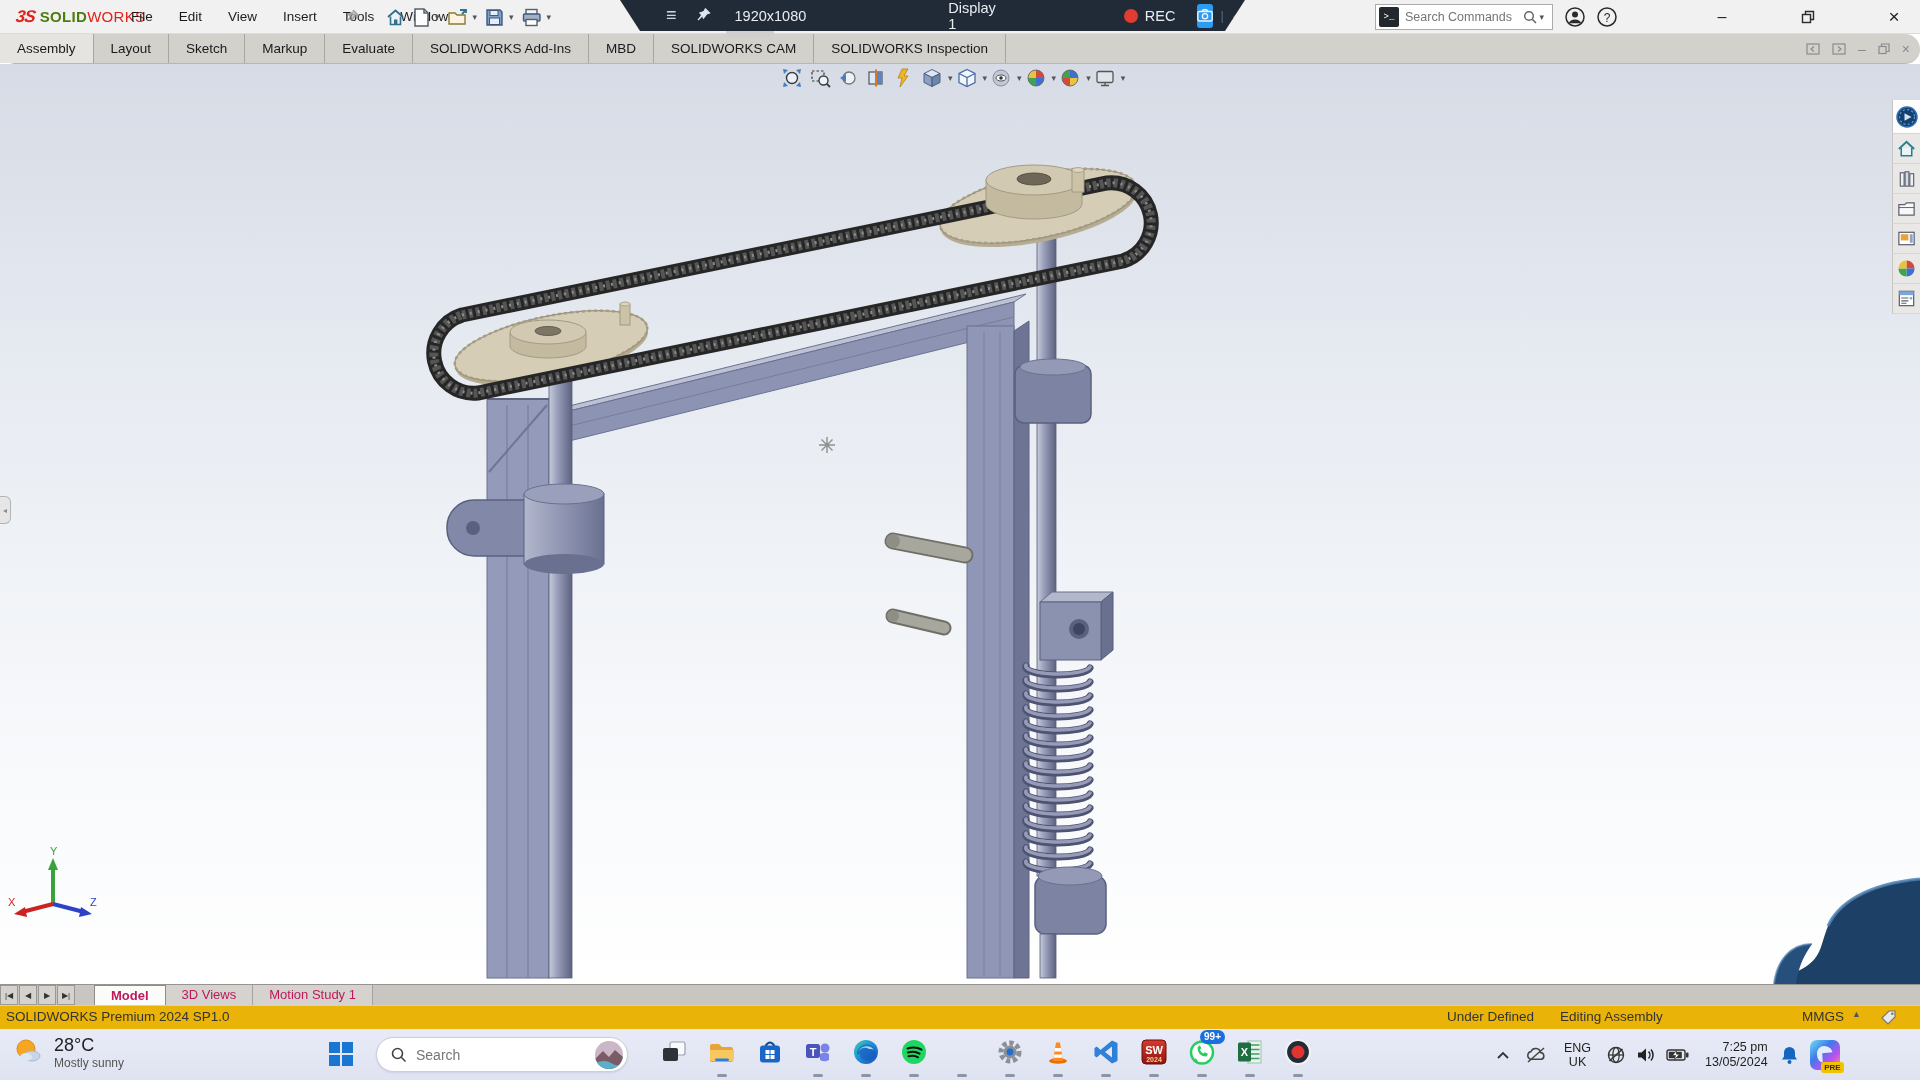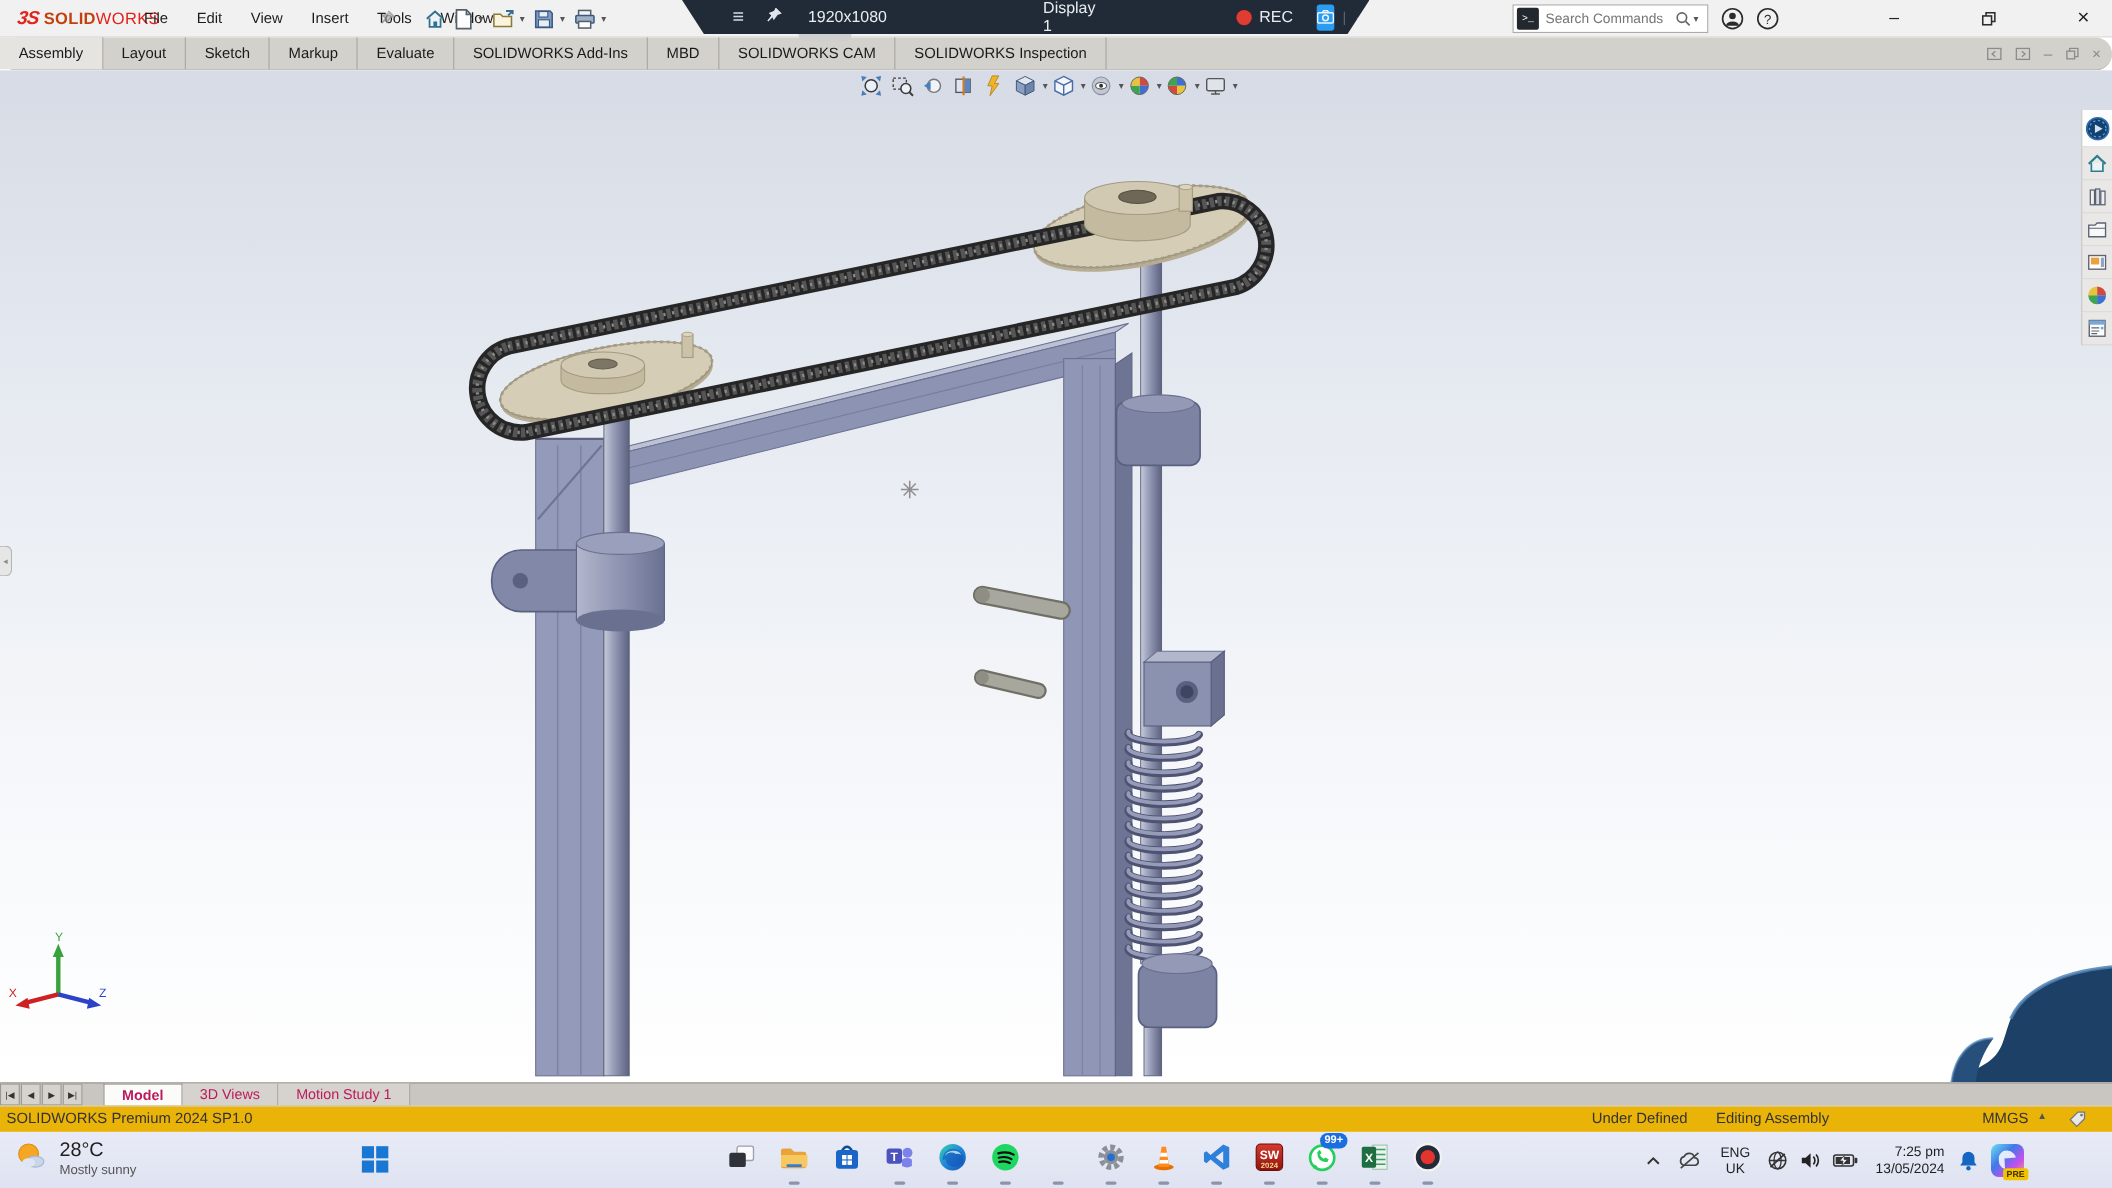--- a/index.html
+++ b/index.html
@@ -3,21 +3,21 @@
 <meta charset="utf-8">
 <style>
   * { margin:0; padding:0; box-sizing:border-box; }
   html,body { width:1920px; height:1080px; overflow:hidden; }
   body { font-family:"Liberation Sans", sans-serif; position:relative; background:#fff; cursor:default; }
 
   
   #titlebar { position:absolute; left:0; top:0; width:1920px; height:34px; background:#f1f1f1; border-bottom:1px solid #dcdcdc; }
   .logo { position:absolute; left:16px; top:7px; display:flex; align-items:baseline; }
   .logo-mark { color:#e2231a; font-weight:bold; font-style:italic; font-size:17px; letter-spacing:-1px; margin-right:5px; transform:skewX(-8deg); }
-  .logo-solid { color:#c2410c; font-weight:bold; font-size:15px; letter-spacing:.3px; }
+  .logo-solid { color:#4d7c0f; font-weight:bold; font-size:15px; letter-spacing:.3px; }
   .logo-works { color:#e2231a; font-weight:300; font-size:15px; letter-spacing:.3px; }
   .menubar { position:absolute; left:118px; top:0; height:34px; display:flex; align-items:center; gap:0; }
   .menu-item { font-size:13.5px; color:#1c1c1c; padding:0 13px; height:34px; line-height:34px; }
   .pin-tb { position:absolute; left:344px; top:8px; opacity:.75; }
   .quickbar { position:absolute; left:382px; top:2px; height:30px; display:flex; align-items:center; }
   .qb-btn { display:flex; align-items:center; padding:0 3px; height:28px; }
   .qb-caret { font-size:9px; color:#555; margin:0 4px 0 1px; }
 
   
   #recbar { position:absolute; left:620px; top:0; width:625px; height:31px; background:#212b37; color:#e9edf2; clip-path:polygon(0 0,100% 0,calc(100% - 20px) 100%,20px 100%); display:flex; align-items:center; font-size:14.5px; z-index:20; }
@@ -575,20 +575,34 @@
 
   <span id="start-btn">
     <svg width="28" height="28" viewBox="0 0 28 28">
         <rect x="2" y="2" width="11" height="11" fill="#1976d2"></rect>
         <rect x="15" y="2" width="11" height="11" fill="#1976d2"></rect>
         <rect x="2" y="15" width="11" height="11" fill="#1976d2"></rect>
         <rect x="15" y="15" width="11" height="11" fill="#1976d2"></rect>
       </svg>
   </span>
 
+  <div id="tb-search">
+    <svg width="16" height="16" viewBox="0 0 16 16">
+        <circle cx="6.5" cy="6.5" r="5" fill="none" stroke="#444" stroke-width="1.6"></circle>
+        <path d="M10.3,10.3 L14.5,14.5" stroke="#444" stroke-width="1.6"></path>
+      </svg>
+    <input type="text" placeholder="Search" style="">
+    <span class="s-img">
+      <svg width="28" height="28" viewBox="0 0 28 28">
+          <rect width="28" height="28" fill="#cbb7c8"></rect>
+          <path d="M0,18 L8,10 L14,16 L20,9 L28,16 V28 H0 Z" fill="#7a5c66"></path>
+          <path d="M0,22 Q10,18 16,22 T28,23 V28 H0 Z" fill="#5ab0c8"></path>
+        </svg>
+    </span>
+  </div>
 
   <div id="apps">
     <span class="app">
       <svg width="30" height="30" viewBox="0 0 30 30">
           <rect x="11" y="5" width="15" height="13" rx="2" fill="#fafafa" stroke="#9aa0ae" stroke-width="1.2"></rect>
           <rect x="4" y="11" width="15" height="13" rx="2" fill="#2f3238"></rect>
         </svg>
     </span>
     <span class="app">
       <svg width="30" height="30" viewBox="0 0 30 30">

